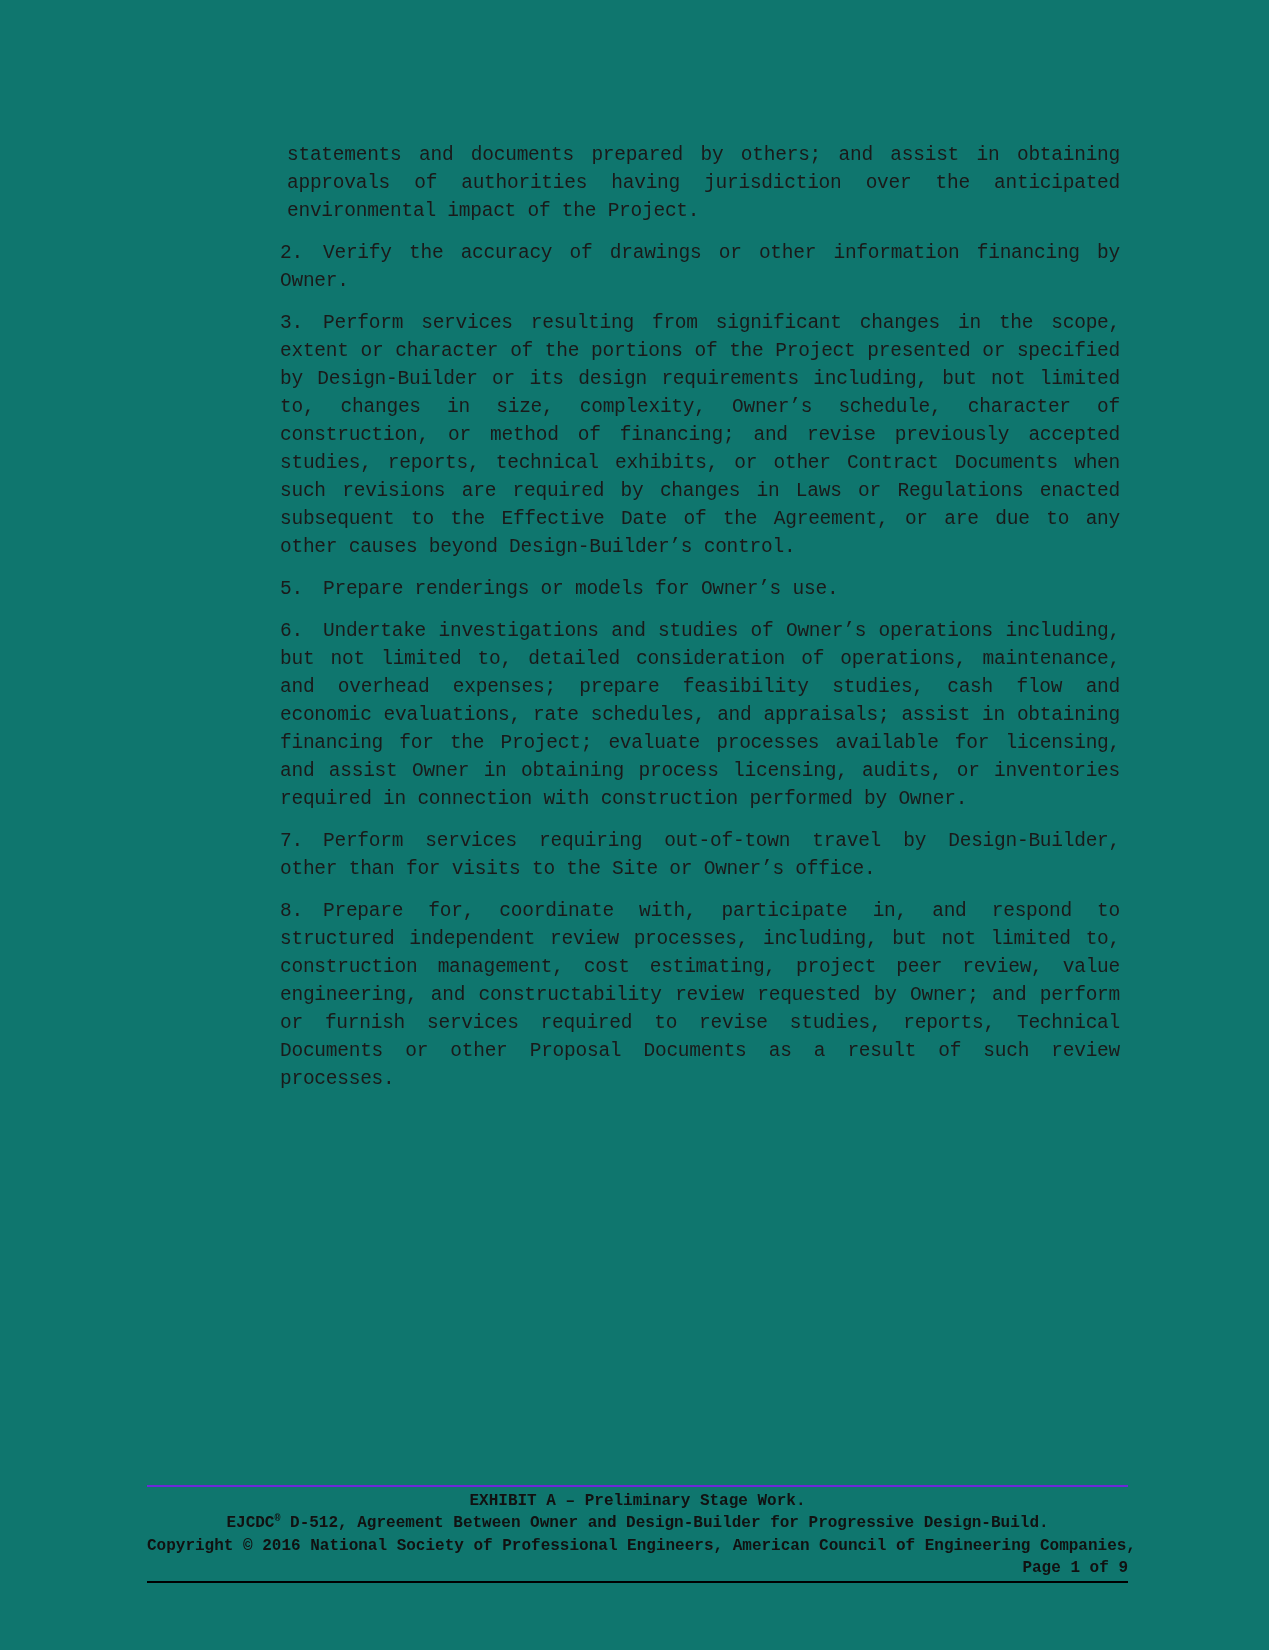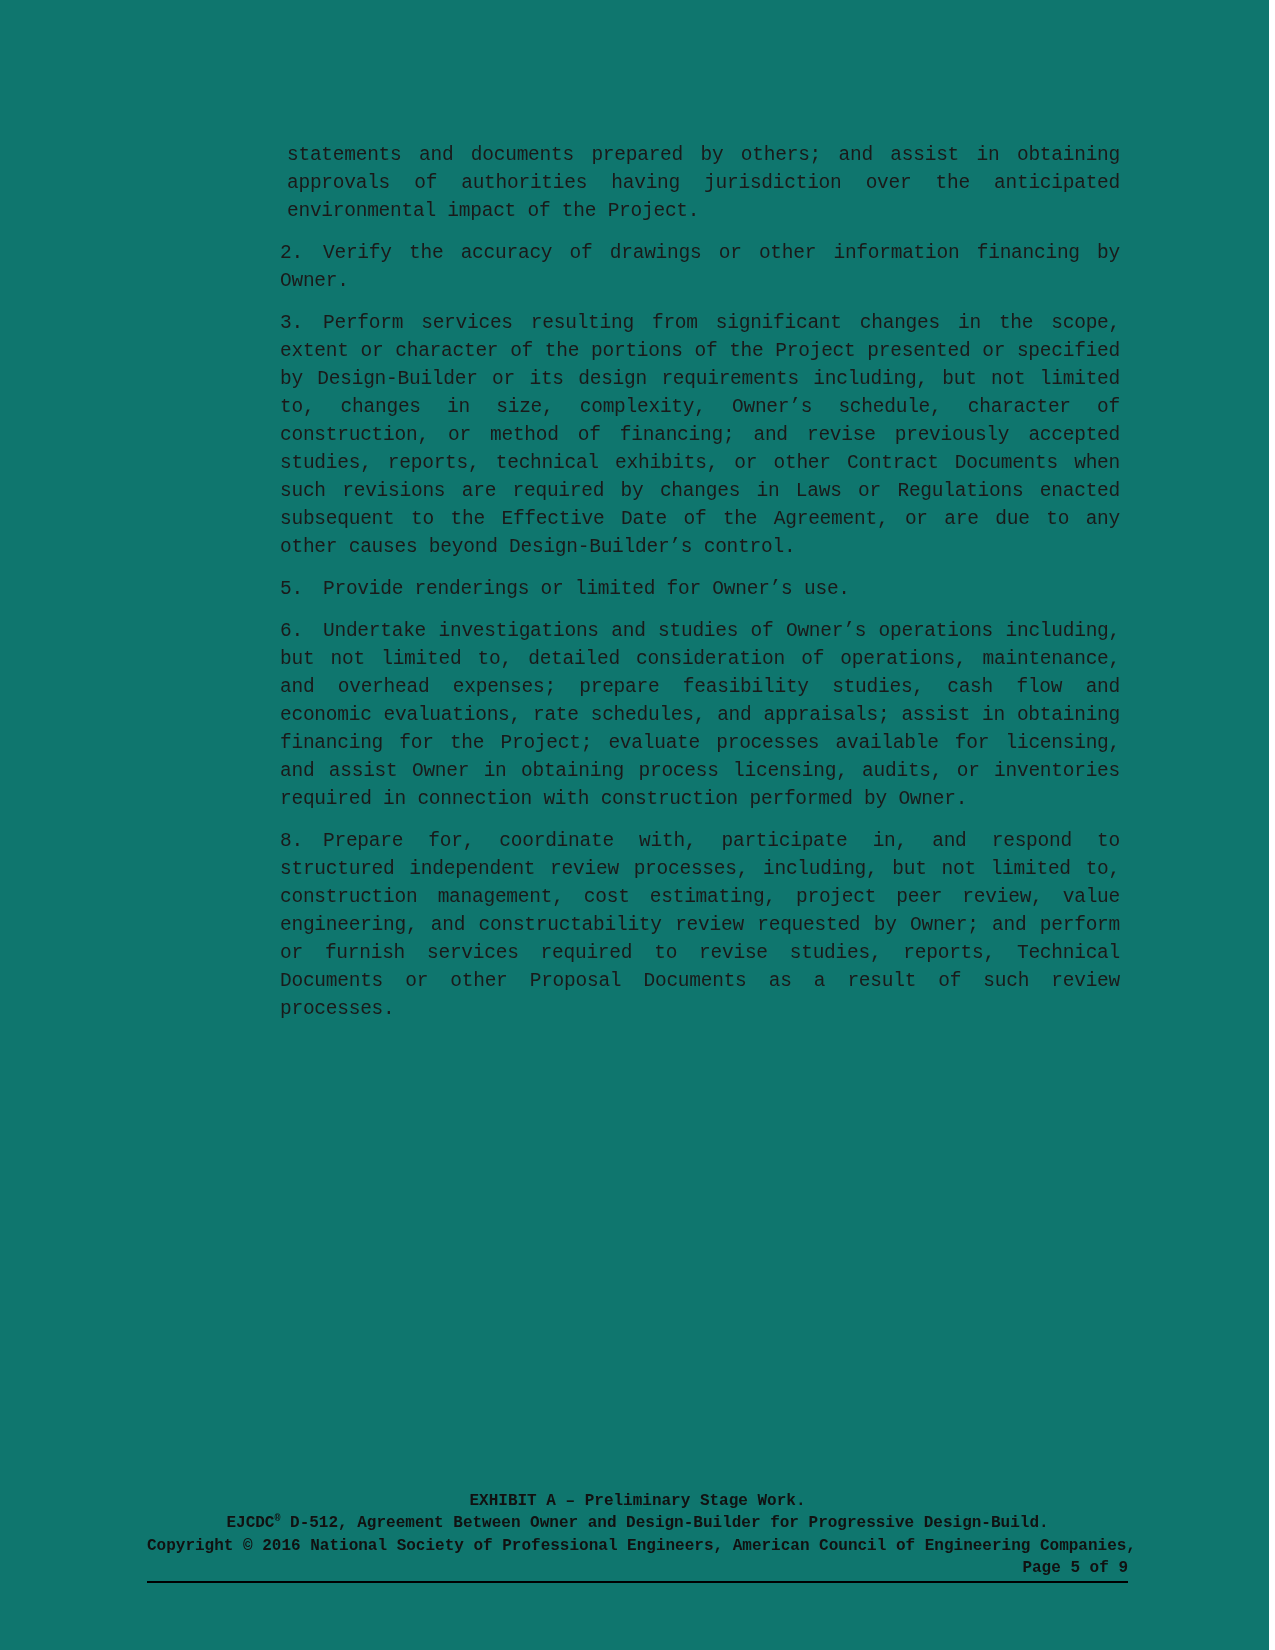--- a/index.html
+++ b/index.html
@@ -34,21 +34,21 @@
   }
   .num {
     display: inline-block;
     width: 43px;
   }
   .footer {
     position: absolute;
     left: 147px;
     top: 1485px;
     width: 981px;
-    border-top: 2px solid #0f766e;
+    border-top: 2px solid #6d28d9;
     border-bottom: 2px solid #000000;
     padding: 3px 0 1px 0;
     font-size: 16px;
     line-height: 22.4px;
     font-weight: bold;
     color: #111111;
   }
   .fline {
     text-align: center;
     white-space: nowrap;
@@ -69,29 +69,30 @@
 
   <div class="content">
 
     <p class="para cont">statements and documents prepared by others; and assist in obtaining approvals of authorities having jurisdiction over the anticipated environmental impact of the Project.</p>
 
     <p class="para"><span class="num">2.</span><span>Verify the accuracy of drawings or other information financing by Owner.</span></p>
 
     <p class="para"><span class="num">3.</span><span>Perform services resulting from significant changes in the scope, extent or character of the portions of the Project presented or specified by Design-Builder or its design requirements including, but not limited to, changes in size, complexity, Owner’s schedule, character of construction, or method of financing; and revise previously accepted studies, reports, technical exhibits, or other Contract Documents when such revisions are required by changes in Laws or Regulations enacted subsequent to the Effective Date of the Agreement, or are due to any other causes beyond Design-Builder’s control.</span></p>
 
 
-    <p class="para"><span class="num">5.</span><span>Provide renderings or limited for Owner’s use.</span></p>
+    <p class="para"><span class="num">5.</span><span>Prepare renderings or models for Owner’s use.</span></p>
 
     <p class="para"><span class="num">6.</span><span>Undertake investigations and studies of Owner’s operations including, but not limited to, detailed consideration of operations, maintenance, and overhead expenses; prepare feasibility studies, cash flow and economic evaluations, rate schedules, and appraisals; assist in obtaining financing for the Project; evaluate processes available for licensing, and assist Owner in obtaining process licensing, audits, or inventories required in connection with construction performed by Owner.</span></p>
 
+    <p class="para"><span class="num">7.</span><span>Perform services requiring out-of-town travel by Design-Builder, other than for visits to the Site or Owner’s office.</span></p>
 
     <p class="para"><span class="num">8.</span><span>Prepare for, coordinate with, participate in, and respond to structured independent review processes, including, but not limited to, construction management, cost estimating, project peer review, value engineering, and constructability review requested by Owner; and perform or furnish services required to revise studies, reports, Technical Documents or other Proposal Documents as a result of such review processes.</span></p>
 
   </div>
 
   <div class="footer">
     <div class="fline">EXHIBIT A – Preliminary Stage Work.</div>
     <div class="fline"><span>EJCDC</span><span class="reg">®</span><span> D-512, Agreement Between Owner and Design-Builder for Progressive Design-Build.</span></div>
     <div class="fline">Copyright © 2016 National Society of Professional Engineers, American Council of Engineering Companies,</div>
-    <div class="fline pagenum">Page 5 of 9</div>
+    <div class="fline pagenum">Page 1 of 9</div>
   </div>
 
 </div>
 
 </body></html>

